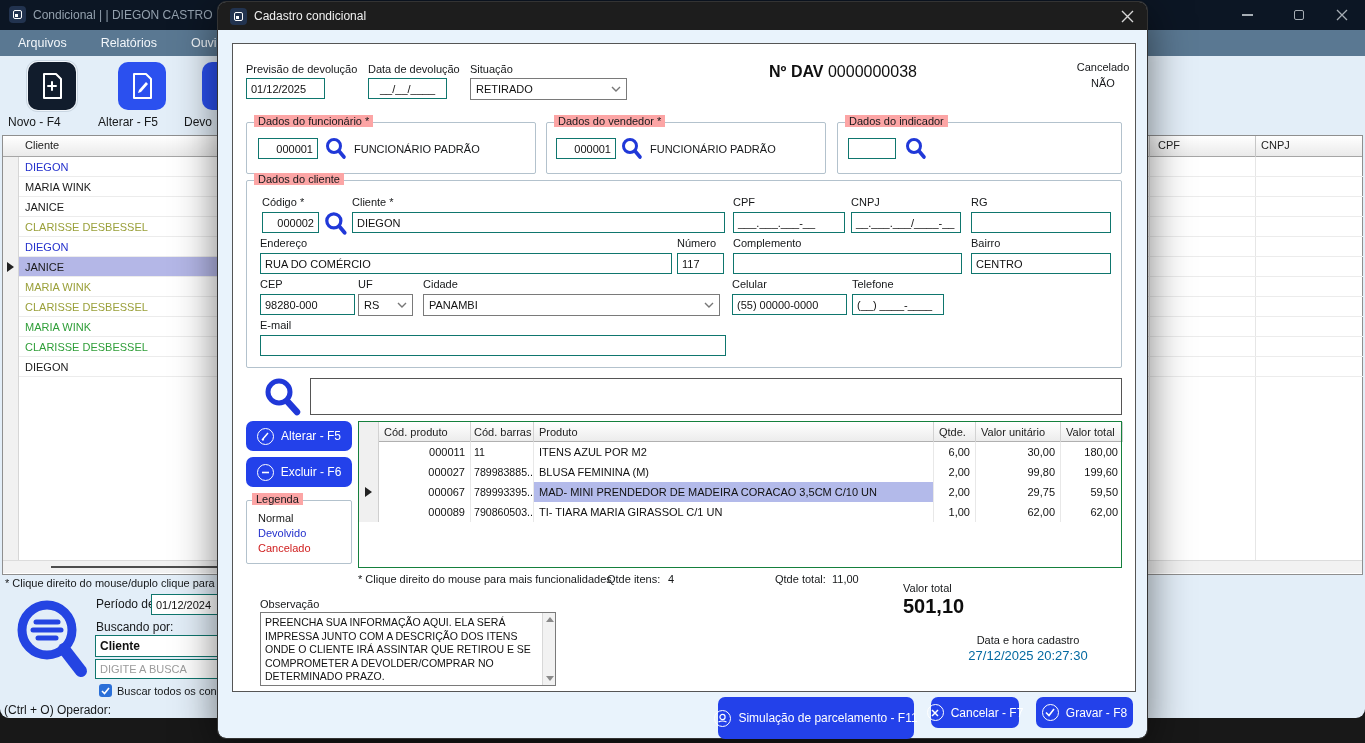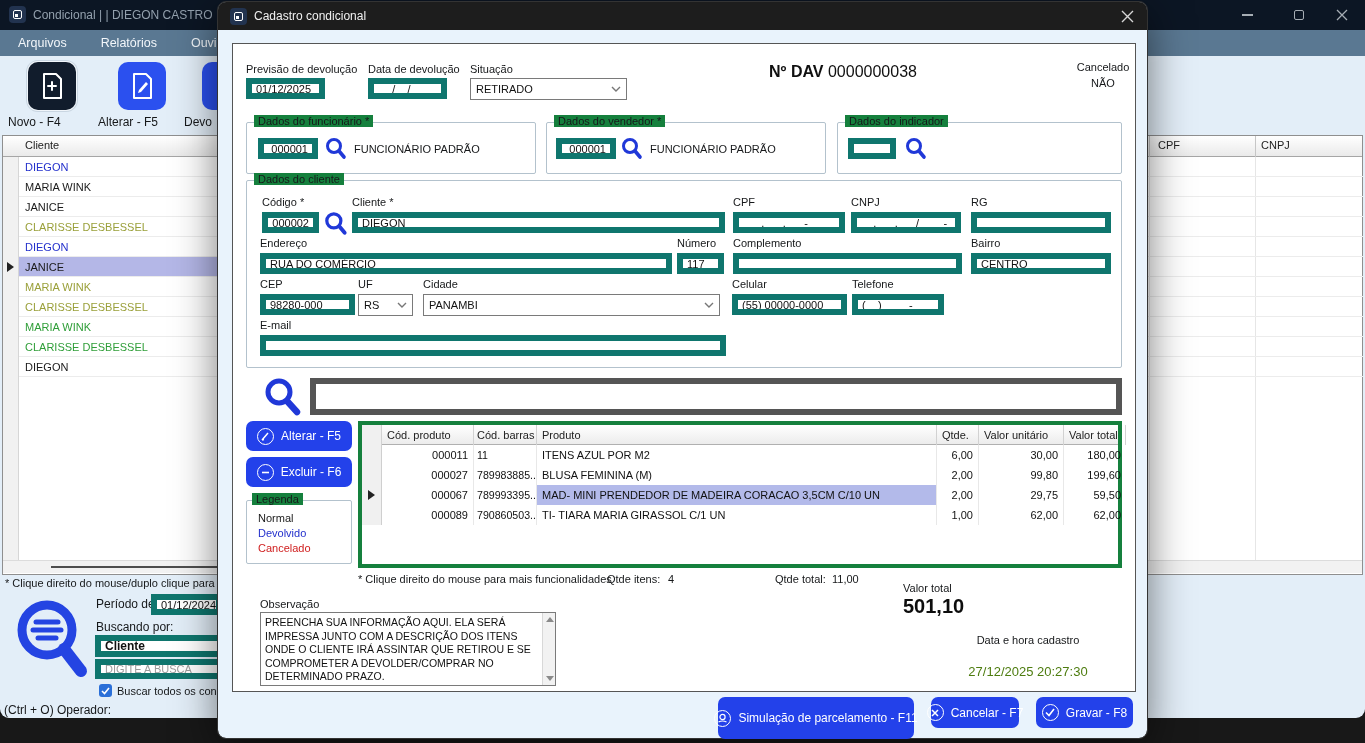--- a/index.html
+++ b/index.html
@@ -34,36 +34,36 @@
   .cg-row{position:absolute;left:16px;width:1344px;height:20px;border-bottom:1px solid #ececec}
   .cg-cell{width:684px;height:100%;display:flex;align-items:center;padding-left:6px;font-size:11px;white-space:nowrap;overflow:hidden}
   .cg-row.sel .cg-cell{background:#b4b7e7}
   .row-arrow{position:absolute;left:-12px;top:5px}
   .vdiv{position:absolute;top:21px;height:403px;width:1px;background:#e6e6e6}
   .cg-scroll{position:absolute;left:0;top:424px;width:100%;height:13px;background:#f2f2f2;border-top:1px solid #dcdcdc}
   .cg-thumb{position:absolute;left:48px;top:5px;width:185px;height:2px;background:#4e4e4e}
   
   .lbl11{position:absolute;font-size:11px;color:#16181a;white-space:nowrap}
   .lbl12{position:absolute;font-size:12px;color:#16181a;white-space:nowrap}
-  .inp{position:absolute;background:#fff;border:6px solid #0f766e;font-size:11px;color:#111;display:flex;align-items:center;padding:0 4px;white-space:nowrap;overflow:hidden}
+  .inp{position:absolute;background:#fff;border:1px solid #0f766e;font-size:11px;color:#111;display:flex;align-items:center;padding:0 4px;white-space:nowrap;overflow:hidden}
   .ph{color:#9b9b9b}
   .chk{position:absolute;width:13px;height:13px;background:#2a6fd8;border-radius:3px;display:flex;align-items:center;justify-content:center}
   
   .modal{position:absolute;left:218px;top:2px;width:929px;height:736px;background:#e9f3fc;border-radius:8px;box-shadow:0 10px 44px rgba(0,0,0,.55);outline:1px solid #333}
   .md-titlebar{position:absolute;left:0;top:0;width:100%;height:28px;background:#1d1d1d;border-radius:8px 8px 0 0}
   .md-title{position:absolute;left:36px;top:7px;font-size:12px;color:#f0f0f0;white-space:nowrap}
   .md-panel{position:absolute;left:14px;top:41px;width:904px;height:649px;background:#fff;border:1px solid #555}
   .fs{position:absolute;border:1px solid #b3c2cd;border-radius:2px}
-  .fs-legend{position:absolute;font-size:11px;color:#16181a;background:#15803d;padding:0 4px;white-space:nowrap}
+  .fs-legend{position:absolute;font-size:11px;color:#16181a;background:#fca5a5;padding:0 4px;white-space:nowrap}
   .selbox{position:absolute;background:#fff;border:1px solid #7a7a7a;font-size:11px;color:#111;display:flex;align-items:center;padding:0 5px;white-space:nowrap;overflow:hidden}
   .chev{margin-left:auto}
   .btn-blue{position:absolute;background:#2341ea;border-radius:7px;color:#fff;font-size:12px;display:flex;align-items:center;justify-content:center;gap:7px;white-space:nowrap}
   .ic-circle{width:17px;height:17px;border:1.6px solid #fff;border-radius:50%;display:flex;align-items:center;justify-content:center;flex:none}
   
-  .igrid{position:absolute;left:140px;top:419px;width:764px;height:147px;background:#fff;border:4px solid #15803d;font-size:11px;color:#111}
+  .igrid{position:absolute;left:140px;top:419px;width:764px;height:147px;background:#fff;border:1px solid #15803d;font-size:11px;color:#111}
   .irow{display:flex;height:20px}
   .ihead{background:linear-gradient(#ffffff,#ececec);border-bottom:1px solid #b0b0b0;color:#222}
   .icell{height:20px;display:flex;align-items:center;padding:0 5px;white-space:nowrap;overflow:hidden;border-right:1px solid #e8e8e8;flex:none}
   .ihead .icell{border-right:1px solid #d2d2d2}
   .c-sel{width:20px;background:#f0f0f0;border-right:1px solid #cfcfcf;justify-content:center;padding:0}
   .c-cod{width:92px;justify-content:flex-end}
   .c-bar{width:63px;font-size:10.6px;padding:0 3px}
   .c-prod{width:400px}
   .c-qt{width:42px;justify-content:flex-end}
   .c-un{width:85px;justify-content:flex-end}
@@ -436,21 +436,21 @@
             <div class="tri-up"></div>
           </div>
         <div class="sb-arrow" style="bottom:0">
             <div class="tri-dn"></div>
           </div>
       </div>
     </div>
 
     <div class="abs" style="left:710px;top:632px;width:200px;text-align:center">
       <div class="lbl11" style="position:static">Data e hora cadastro</div>
-      <div style="font-size:13px;color:#4d7c0f;margin-top:18px;white-space:nowrap">27/12/2025 20:27:30</div>
+      <div style="font-size:13px;color:#0369a1;margin-top:2px;white-space:nowrap">27/12/2025 20:27:30</div>
     </div>
 
     <div class="btn-blue" style="left:500px;top:695px;width:196px;height:42px">
       <span class="ic-circle">
           <svg width="11" height="11" viewBox="0 0 11 11">
             <circle cx="5.5" cy="4" r="2.6" fill="none" stroke="#fff" stroke-width="1.2"></circle>
             <path d="M1.5 9 Q5.5 7 9.5 9" fill="none" stroke="#fff" stroke-width="1.2"></path>
           </svg>
         </span>
       <span>Simulação de parcelamento - F11</span>

